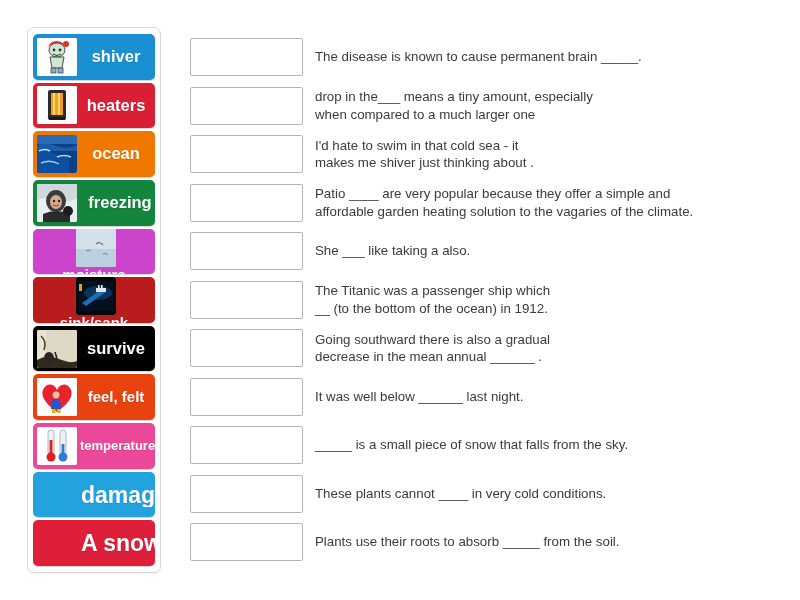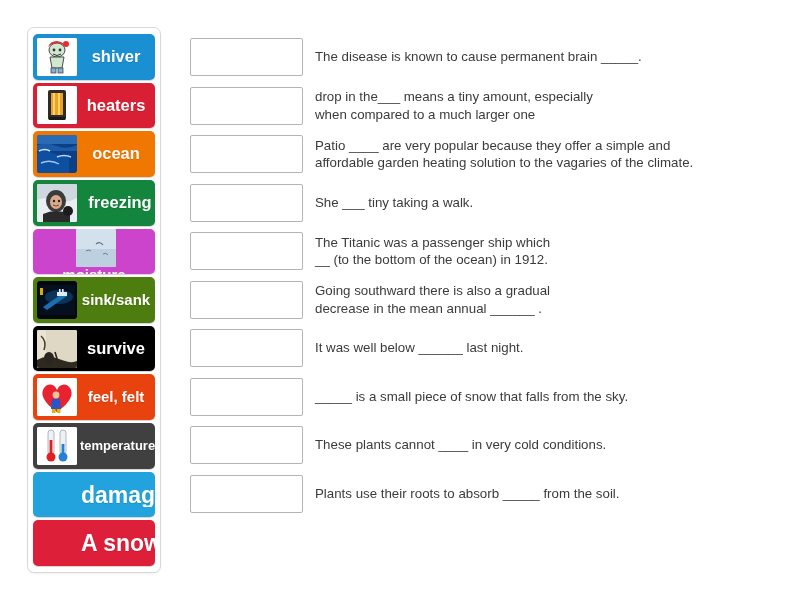--- a/index.html
+++ b/index.html
@@ -186,21 +186,21 @@
               <rect width="40" height="38" fill="#c6d7e6"></rect>
               <rect y="0" width="40" height="20" fill="#d3e1ec"></rect>
               <rect y="20" width="40" height="18" fill="#bdd0e0"></rect>
               <path d="M20 15 q4 -3 7 1" stroke="#5e6f7e" stroke-width="1.2" fill="none"></path>
               <path d="M10 22 q3 -2 5 0" stroke="#6d7d8b" stroke-width="1" fill="none"></path>
               <path d="M27 25 q3 -2 5 1" stroke="#6d7d8b" stroke-width="1" fill="none"></path>
             </svg>
           </div>
           <div class="tile-label sz-md">moisture</div>
         </div>
-        <div class="tile" style="background: #4d7c0f;">
+        <div class="tile" style="background: #b91c1c; flex-direction: column;">
           <div class="tile-thumb">
             <svg viewBox="0 0 40 38">
               <rect width="40" height="38" fill="#070707"></rect>
               <rect x="2" y="4" width="36" height="30" fill="#04101f"></rect>
               <ellipse cx="22" cy="16" rx="14" ry="7" fill="#0d3a63" opacity="0.85"></ellipse>
               <path d="M6 26 L26 12 l4 3 L10 29Z" fill="#1b6fb0"></path>
               <rect x="20" y="11" width="10" height="4" fill="#dfe9f2"></rect>
               <rect x="22" y="8" width="1.6" height="4" fill="#e8eef4"></rect>
               <rect x="25" y="8" width="1.6" height="4" fill="#e8eef4"></rect>
               <rect x="3" y="7" width="3" height="7" fill="#e0a800"></rect>
@@ -227,21 +227,21 @@
               <rect width="40" height="38" fill="#fff"></rect>
               <path d="M20 34 C6 24 3 16 7 10 C11 4 18 6 20 12 C22 6 29 4 33 10 C37 16 34 24 20 34Z" fill="#e8232f"></path>
               <circle cx="19" cy="17" r="3.4" fill="#f0c49a"></circle>
               <path d="M15 21 h8 l1 10 h-10Z" fill="#2a55c8"></path>
               <rect x="15" y="31" width="3.5" height="4" fill="#e8b400"></rect>
               <rect x="20" y="31" width="3.5" height="4" fill="#e8b400"></rect>
             </svg>
           </div>
           <div class="tile-label sz-md">feel, felt</div>
         </div>
-        <div class="tile" style="background: #404040;">
+        <div class="tile" style="background: #ec4899;">
           <div class="tile-thumb">
             <svg viewBox="0 0 40 38">
               <rect width="40" height="38" fill="#fff"></rect>
               <rect x="11" y="3" width="6" height="25" rx="3" fill="#eef2f6" stroke="#9aa7b3" stroke-width="0.8"></rect>
               <circle cx="14" cy="30" r="4.5" fill="#e02020"></circle>
               <rect x="12.6" y="13" width="2.8" height="16" fill="#e02020"></rect>
               <rect x="23" y="3" width="6" height="25" rx="3" fill="#eef2f6" stroke="#9aa7b3" stroke-width="0.8"></rect>
               <circle cx="26" cy="30" r="4.5" fill="#2a7fd4"></circle>
               <rect x="24.6" y="17" width="2.8" height="12" fill="#2a7fd4"></rect>
             </svg>
@@ -262,26 +262,31 @@
         <div class="drop-box"></div>
         <div class="row-text">The disease is known to cause permanent brain _____.</div>
       </div>
       <div class="row">
         <div class="drop-box"></div>
         <div class="row-text">drop in the___ means a tiny amount, especially
 when compared to a much larger one</div>
       </div>
       <div class="row">
         <div class="drop-box"></div>
+        <div class="row-text">I'd hate to swim in that cold sea - it
+makes me shiver just thinking about .</div>
+      </div>
+      <div class="row">
+        <div class="drop-box"></div>
         <div class="row-text">Patio ____ are very popular because they offer a simple and
 affordable garden heating solution to the vagaries of the climate.</div>
       </div>
       <div class="row">
         <div class="drop-box"></div>
-        <div class="row-text">She ___ tiny taking a walk.</div>
+        <div class="row-text">She ___ like taking a also.</div>
       </div>
       <div class="row">
         <div class="drop-box"></div>
         <div class="row-text">The Titanic was a passenger ship which
 __ (to the bottom of the ocean) in 1912.</div>
       </div>
       <div class="row">
         <div class="drop-box"></div>
         <div class="row-text">Going southward there is also a gradual
 decrease in the mean annual ______ .</div>

